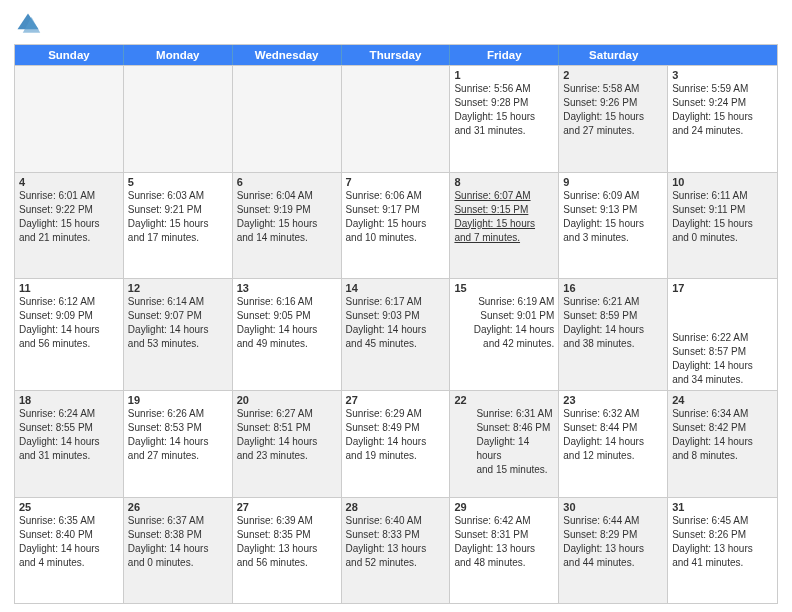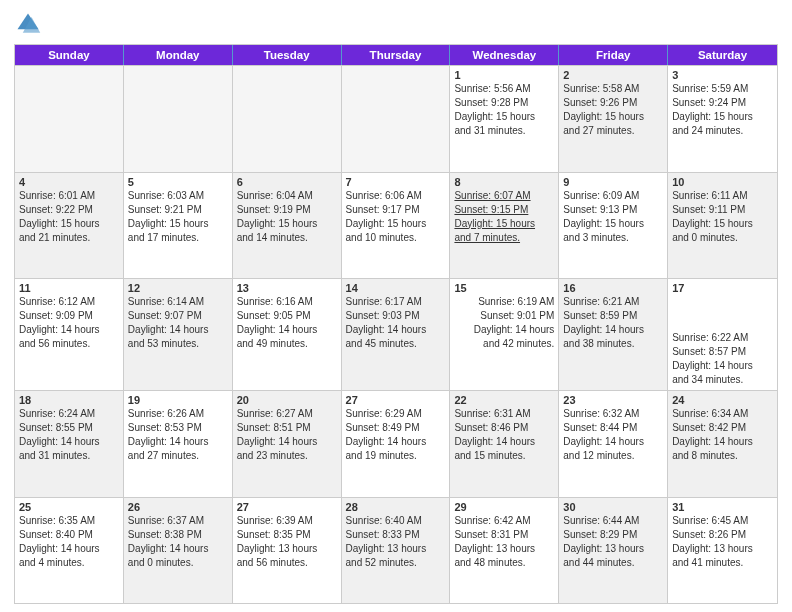--- a/index.html
+++ b/index.html
@@ -62,21 +62,21 @@
     }
     .calendar {
       flex: 1;
       display: flex;
       flex-direction: column;
       border: 1px solid #ccc;
     }
     .cal-header-row {
       display: grid;
       grid-template-columns: repeat(7, 1fr);
-      background: #6d28d9;
+      background: #3b82f6;
     }
     .cal-header-cell {
       color: #fff;
       font-size: 11.5px;
       font-weight: bold;
       text-align: center;
       padding: 4px 2px;
       border-right: 1px solid #5599cc;
     }
     .cal-header-cell:last-child { border-right: none; }
@@ -135,23 +135,22 @@
     <div class="title-block">
       <div class="main-title"></div>
       <div class="subtitle"></div>
     </div>
   </div>
 
   <div class="calendar">
     <div class="cal-header-row">
     <div class="cal-header-cell">Sunday</div>
         <div class="cal-header-cell">Monday</div>
-        <div class="cal-header-cell">Tuesday</div>
+        <div class="cal-header-cell">Wednesday</div>
         <div class="cal-header-cell">Thursday</div>
-        <div class="cal-header-cell">Wednesday</div>
         <div class="cal-header-cell">Friday</div>
         <div class="cal-header-cell">Saturday</div>
       </div>
     <div class="cal-body">
     <div class="cal-week">
           <div class="cal-cell empty"></div>
           <div class="cal-cell empty"></div>
           <div class="cal-cell empty"></div>
           <div class="cal-cell empty"></div>
           <div class="cal-cell">
@@ -302,21 +301,21 @@
           </div>
           <div class="cal-cell">
             <div class="day-num">27</div>
             <div class="day-info" style="white-space: pre-line;">Sunrise: 6:29 AM
 Sunset: 8:49 PM
 Daylight: 14 hours
 and 19 minutes.</div>
           </div>
           <div class="cal-cell shaded">
             <div class="day-num">22</div>
-            <div class="day-info" style="white-space: pre-line;">Sunrise: 6:31 AM
+            <div class="day-info" style="white-space: pre-line; margin-left: 22px;">Sunrise: 6:31 AM
 Sunset: 8:46 PM
 Daylight: 14 hours
 and 15 minutes.</div>
           </div>
           <div class="cal-cell">
             <div class="day-num">23</div>
             <div class="day-info" style="white-space: pre-line;">Sunrise: 6:32 AM
 Sunset: 8:44 PM
 Daylight: 14 hours
 and 12 minutes.</div>

